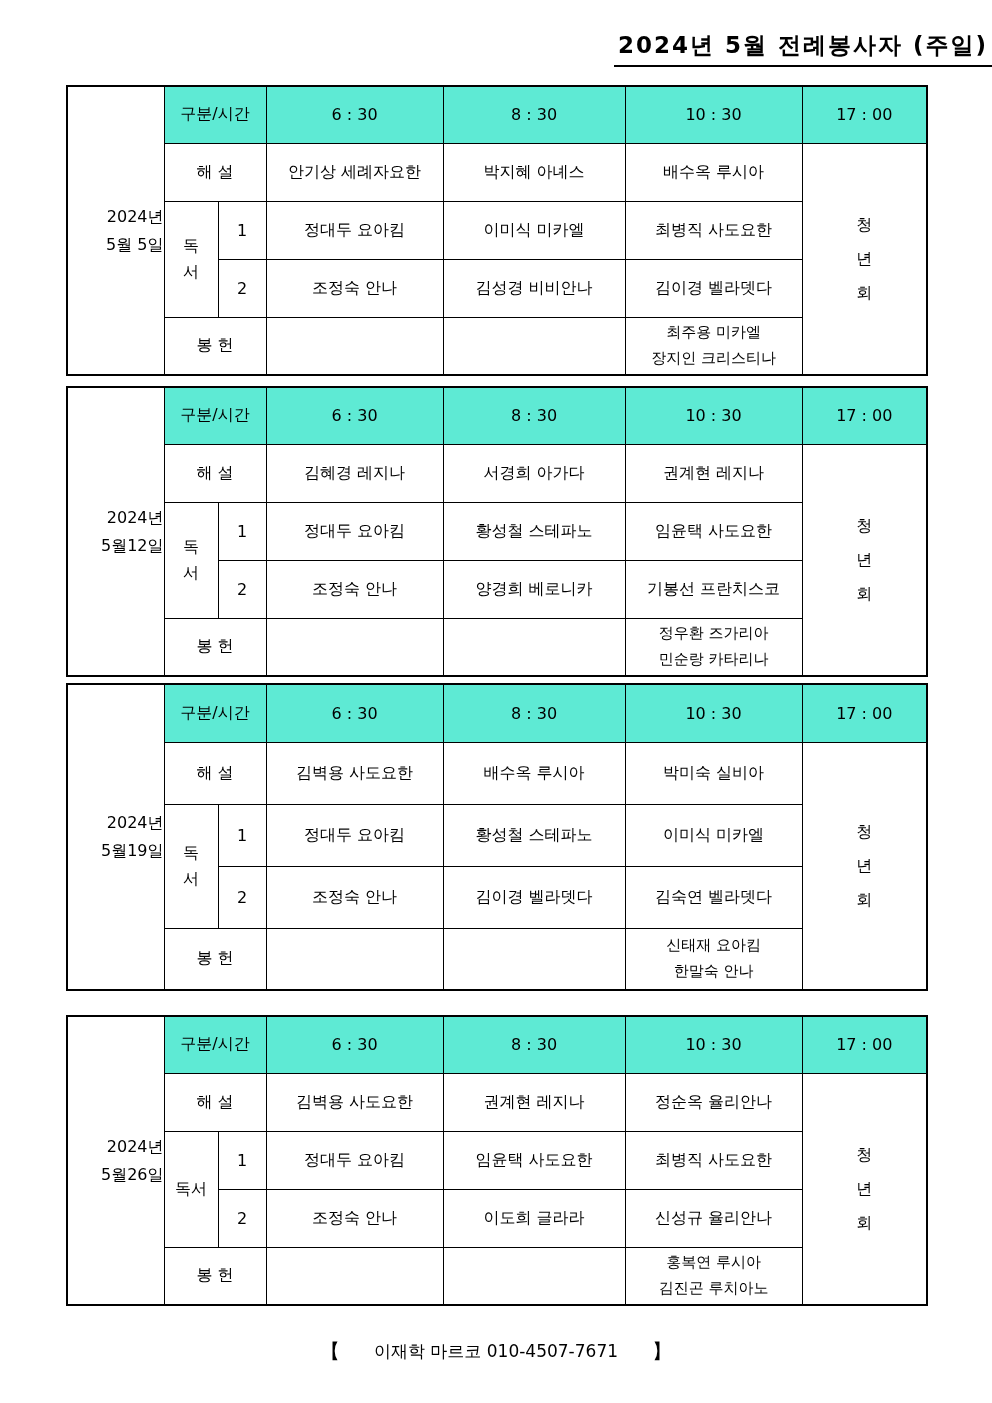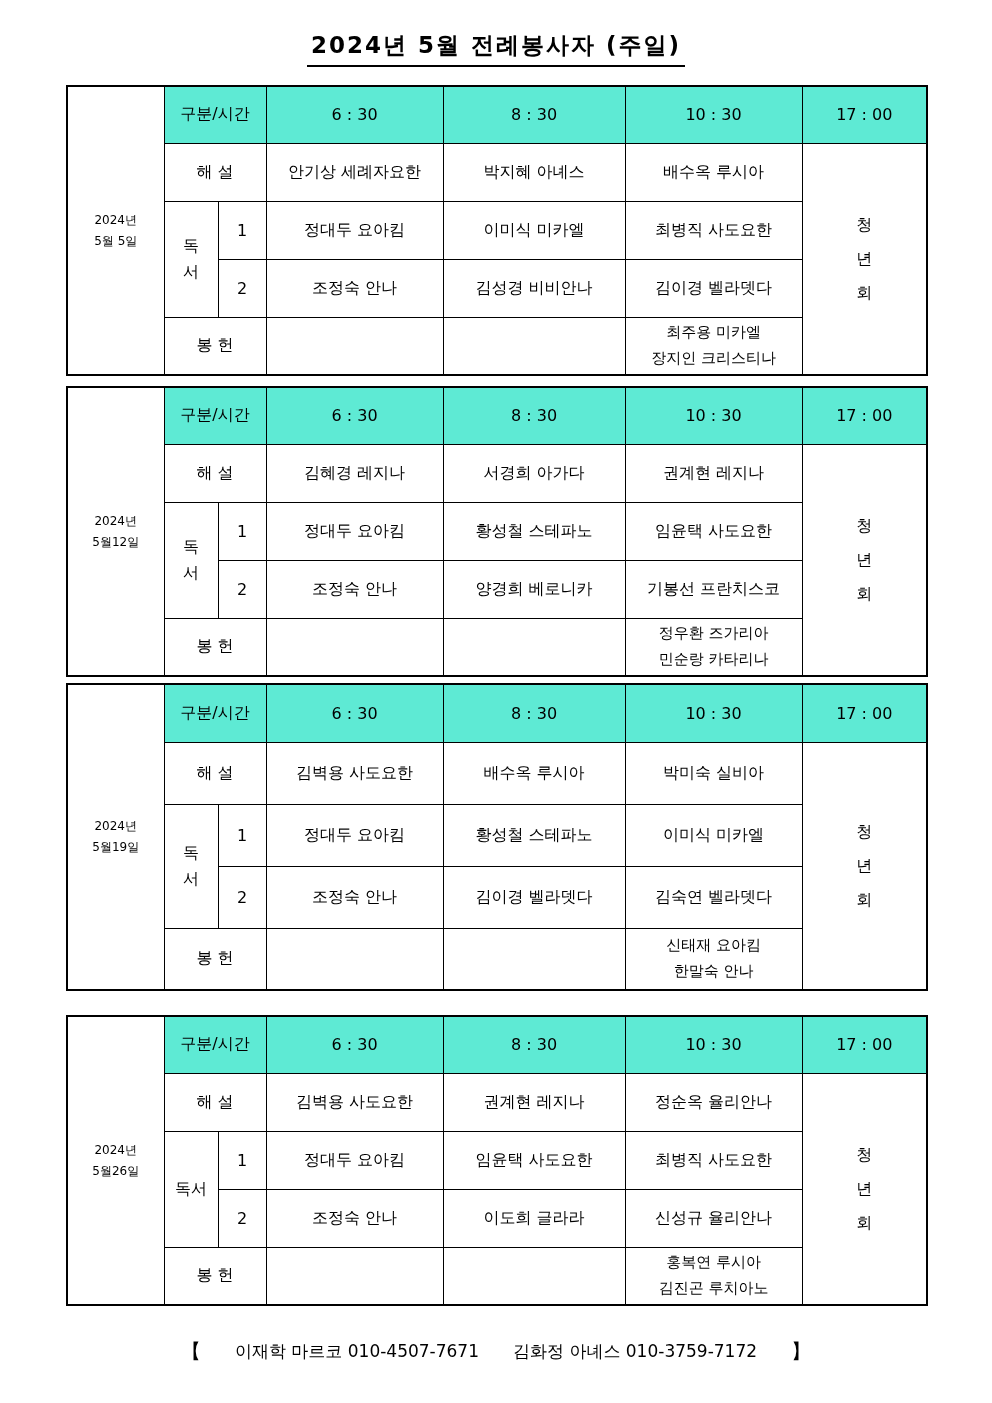--- a/index.html
+++ b/index.html
@@ -3,21 +3,21 @@
 <meta charset="utf-8">
 <style>
   html,body { margin:0; padding:0; background:#ffffff; }
   body {
     width:992px; height:1403px;
     font-family:"DejaVu Sans","Liberation Sans",sans-serif;
     color:#000;
   }
   .page { width:992px; height:1403px; overflow:hidden; }
 
-  .title-wrap { text-align:center; padding-top:30px; }
+  .title-wrap { text-align:right; padding-top:30px; }
   .doc-title {
     display:inline-block;
     font-size:23px; font-weight:bold; letter-spacing:2px;
     border-bottom:2px solid #000; padding:0 4px 4px 4px;
   }
 
   #tables { margin:18px 0 0 66px; }
 
   table.sched {
     border-collapse:collapse; table-layout:fixed;
@@ -39,21 +39,21 @@
   .col-date { width:97px; }
   .col-la   { width:54px; }
   .col-lb   { width:48px; }
   .col-t1   { width:177px; }
   .col-t2   { width:182px; }
   .col-t3   { width:177px; }
   .col-t4   { width:125px; }
 
   .gray { background:#5eead4; }
 
-  .date-cell .line { line-height:1.75; font-size:12px; }
+  .date-cell .line { line-height:1.75; font-size:16px;text-align:right; }
   .youth-cell .line { line-height:2.1; font-size:16px; }
   .dokseo-cell .line { line-height:1.6; font-size:16px; }
   .bong-cell .line { line-height:1.7; font-size:15px; }
 
   .footer {
     margin:32px 0 0 0; width:992px;
     display:flex; justify-content:center; align-items:center;
     column-gap:34px; font-size:17px;
   }
   .footer .bracket { font-size:20px; }
@@ -308,17 +308,16 @@
               <div class="line">김진곤 루치아노</div>
             </td>
         </tr>
       </tbody>
     </table>
   </div>
 
   <div class="footer">
     <span class="bracket">【</span>
     <span>이재학 마르코 010-4507-7671</span>
-    <span>김화정 아녜스 010-3759-7172</span>
     <span class="bracket">】</span>
   </div>
 
 </div>
 
 </body></html>

